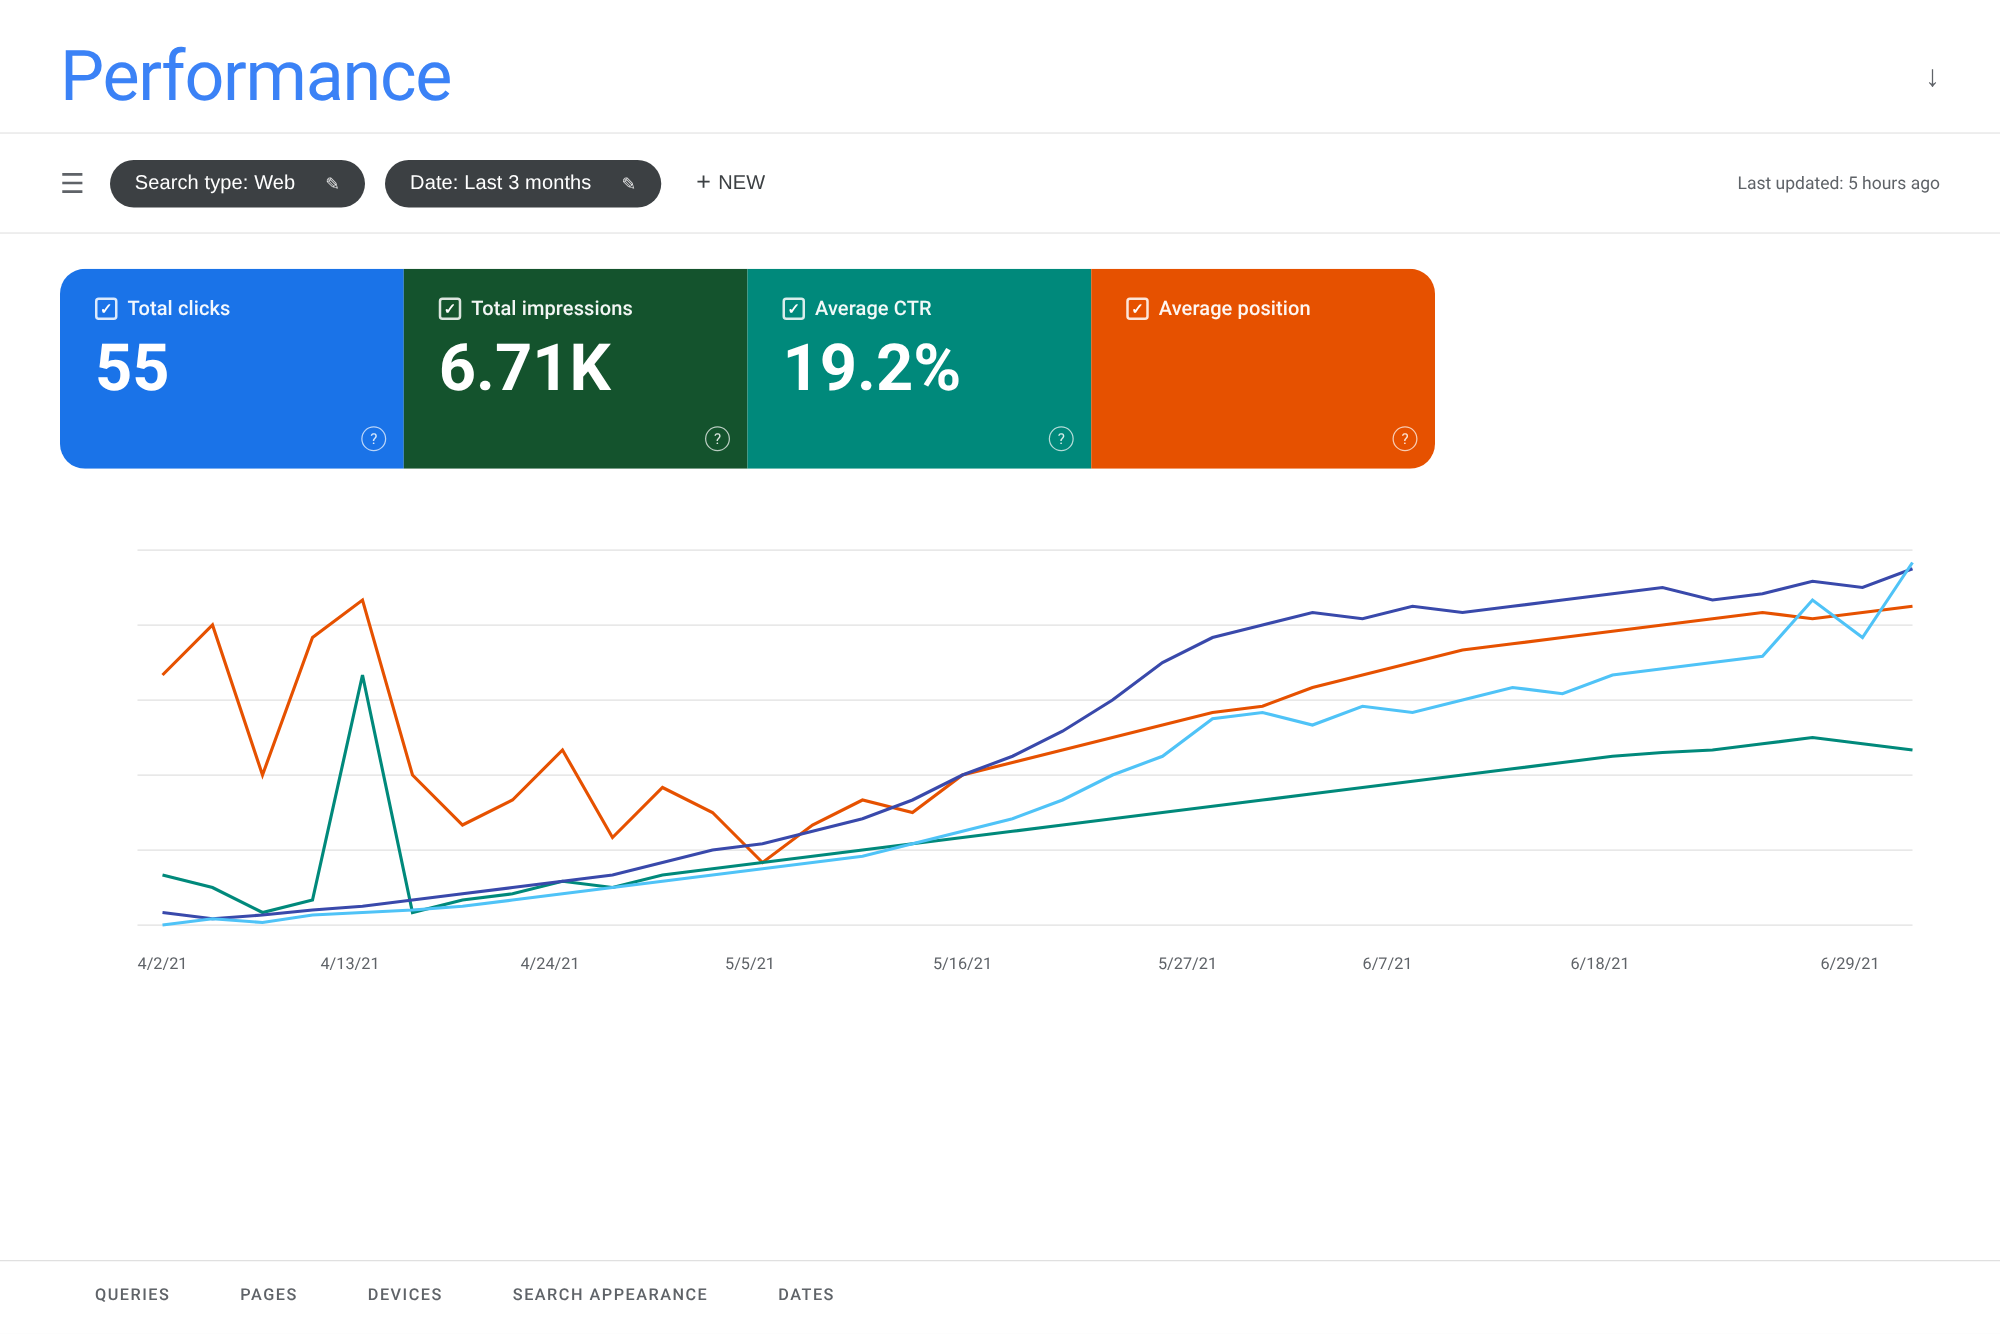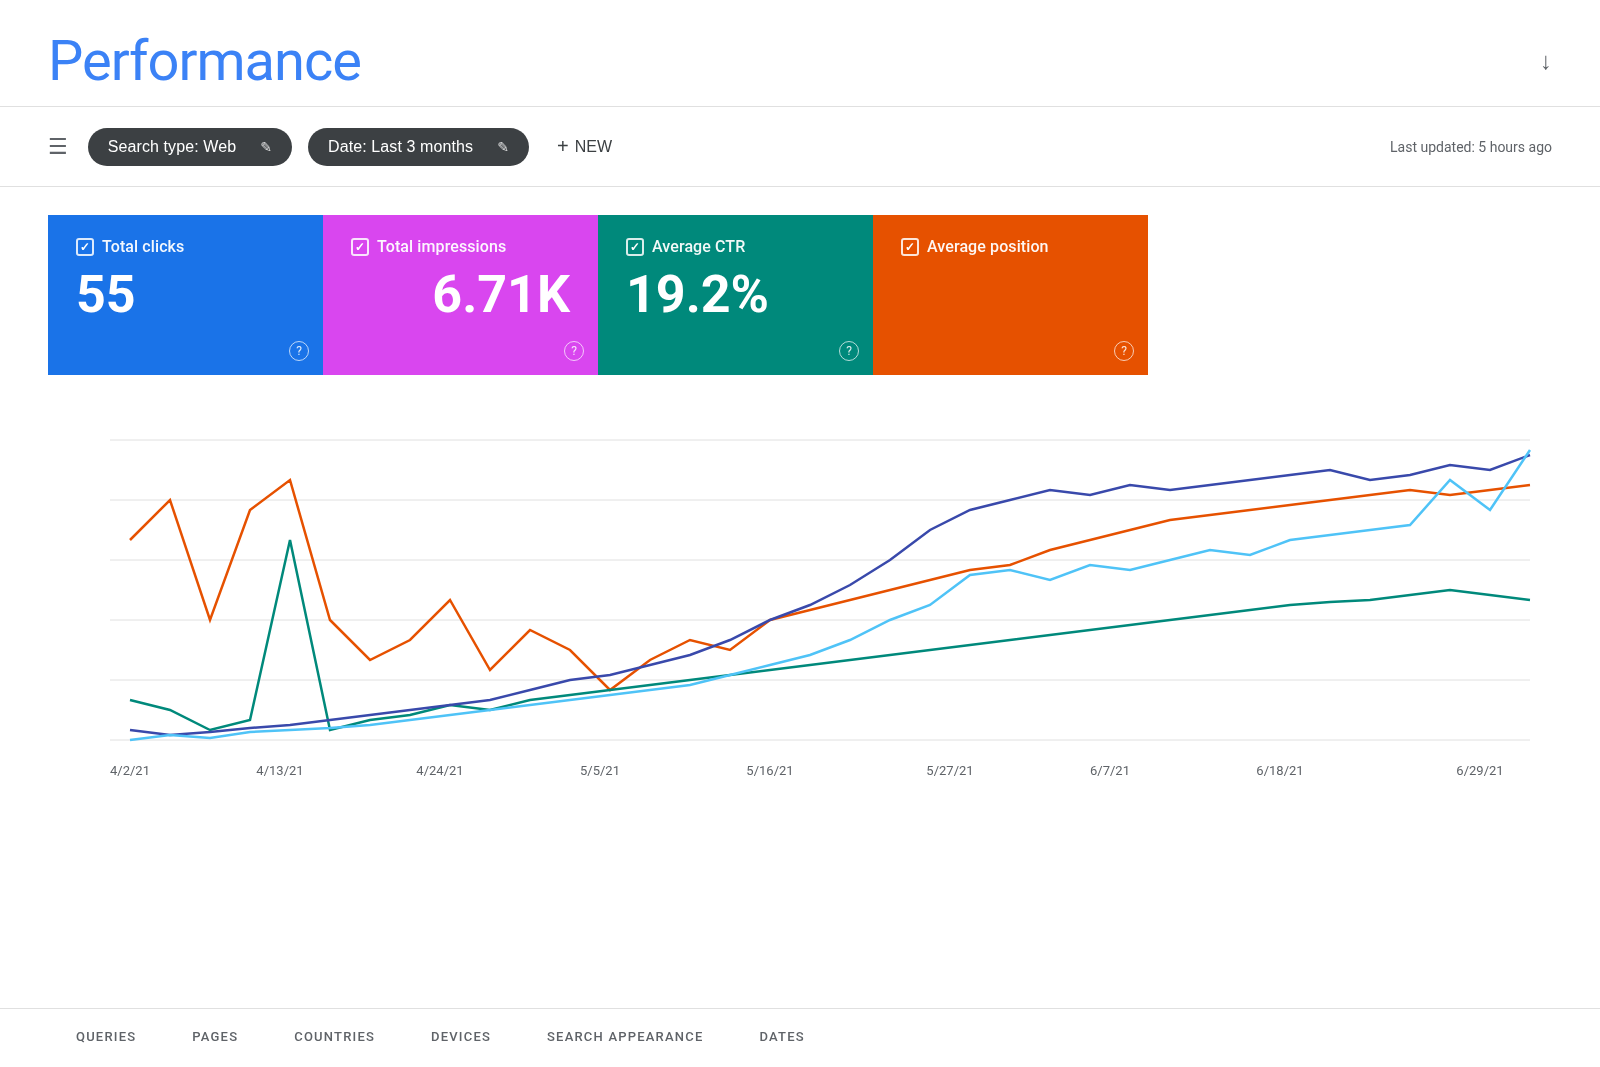--- a/index.html
+++ b/index.html
@@ -106,36 +106,36 @@
     
     .main-content {
       padding: 28px 48px;
       background: #fff;
     }
 
     
     .metric-cards {
       display: grid;
       grid-template-columns: 1fr 1fr 1fr 1fr;
-      border-radius: 0;
+      border-radius: 20px;
       overflow: hidden;
       margin-bottom: 0;
       width: 100%;
       max-width: 1100px;
     }
 
     .metric-card {
       padding: 22px 28px 20px 28px;
       color: #fff;
       position: relative;
       min-height: 160px;
     }
 
     .metric-card.blue { background: #1a73e8; }
-    .metric-card.purple { background: #d946ef; text-align: right; }
+    .metric-card.purple { background: #14532d; }
     .metric-card.teal { background: #00897b; }
     .metric-card.orange { background: #e65100; }
 
     .metric-label-row {
       display: flex;
       align-items: center;
       gap: 8px;
       margin-bottom: 10px;
     }
 
@@ -332,19 +332,18 @@
           <text x="1430" y="355" font-size="13" fill="#5f6368" text-anchor="middle">6/29/21</text>
         </svg>
       </div>
     </div>
 
   </div>
 
   <div class="bottom-tabs">
     <div class="bottom-tab">QUERIES</div>
     <div class="bottom-tab">PAGES</div>
-    <div class="bottom-tab">COUNTRIES</div>
     <div class="bottom-tab">DEVICES</div>
     <div class="bottom-tab">SEARCH APPEARANCE</div>
     <div class="bottom-tab">DATES</div>
   </div>
 
 </div>
 
 </body></html>

